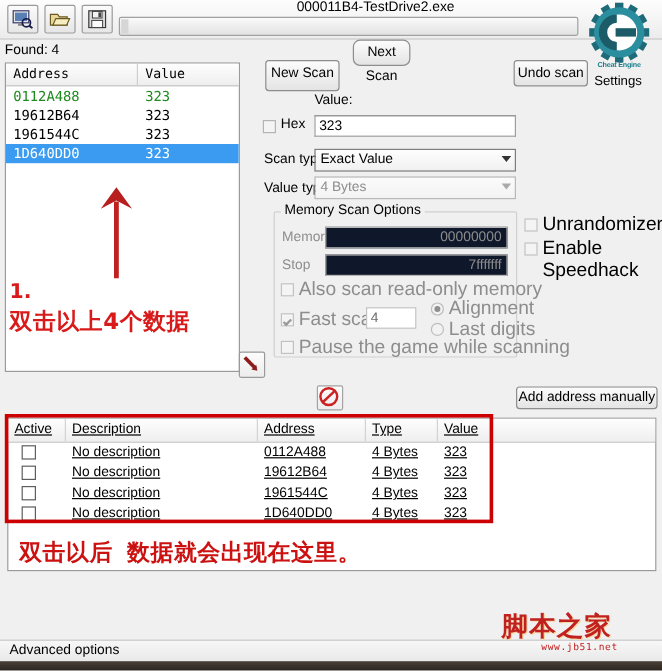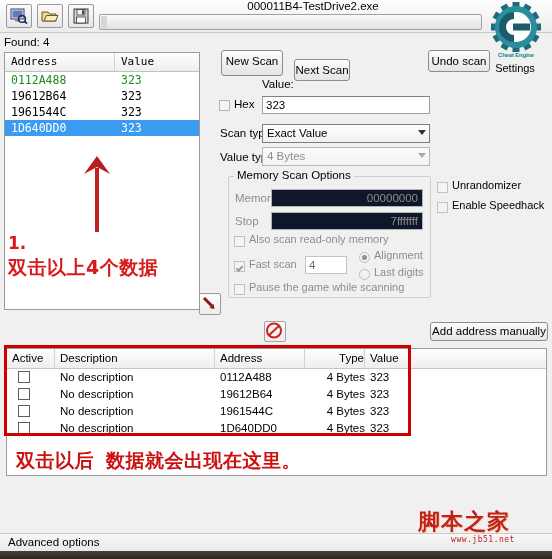--- a/index.html
+++ b/index.html
@@ -168,21 +168,21 @@
     border: 1px solid #8d8d8d;
     border-radius: 3px;
     box-sizing: border-box;
     font-family: "Liberation Sans", sans-serif;
     font-size: 11.5px;
     text-align: center;
     color: #000;
     cursor: default;
   }
   #new-scan  { left: 221px; top: 50px; width: 62px; height: 26px; line-height: 20px; }
-  #next-scan { left: 294px; top: 59px; width: 56px; height: 22px; line-height: 20px; }
+  #next-scan { left: 294px; top: 33px; width: 48px; height: 22px; line-height: 20px; border-radius: 6px; }
   #undo-scan { left: 428px; top: 50px; width: 62px; height: 22px; line-height: 20px; }
 
   .value-lbl {
     position: absolute;
     left: 262px; top: 78px;
     font-size: 11.5px;
   }
   .hex-cb {
     position: absolute;
     left: 219px; top: 100px;
@@ -286,21 +286,21 @@
     content: "";
     position: absolute;
     left: 1px; top: 4px;
     width: 5px; height: 2px;
     border-left: 2px solid #9a9a9a;
     border-bottom: 2px solid #9a9a9a;
     transform: rotate(-45deg);
   }
   .cb-lbl {
     position: absolute;
-    font-size: 11px;
+    font-size: 16px;
     color: #8d8d8d;
   }
   #ro-cb   { left: 234px; top: 236px; }
   #ro-lbl  { left: 249px; top: 233px; }
   #fast-cb { left: 234px; top: 261px; }
   #fast-lbl{ left: 249px; top: 258px; }
   #fast-input {
     position: absolute;
     left: 305px; top: 256px;
     width: 42px; height: 18px;
@@ -369,38 +369,39 @@
   }
 
   
   .table-wrap {
     position: absolute;
     left: 6px; top: 348px;
     width: 541px; height: 128px;
     background: #fff;
     border: 1px solid #9b9b9b;
     box-sizing: border-box;
+    text-decoration: underline;
   }
   .tbl-head {
     display: flex;
     height: 20px;
     background: linear-gradient(#fefefe, #eeeeee);
     border-bottom: 1px solid #c6c6c6;
     box-sizing: border-box;
     font-size: 11.5px;
   }
   .tbl-head > div {
     padding: 3px 0 0 5px;
     box-sizing: border-box;
     border-right: 1px solid #d3d3d3;
   }
   .c-active { width: 48px; }
   .c-desc   { width: 160px; }
   .c-addr   { width: 90px; }
-  .c-type   { width: 60px; text-align: right; }
+  .c-type   { width: 60px; }
   .c-val    { width: 180px; border-right: none !important; }
   .tbl-row {
     display: flex;
     height: 17px;
     font-size: 11.5px;
     line-height: 17px;
   }
   .tbl-row > div {
     box-sizing: border-box;
     padding-left: 5px;

